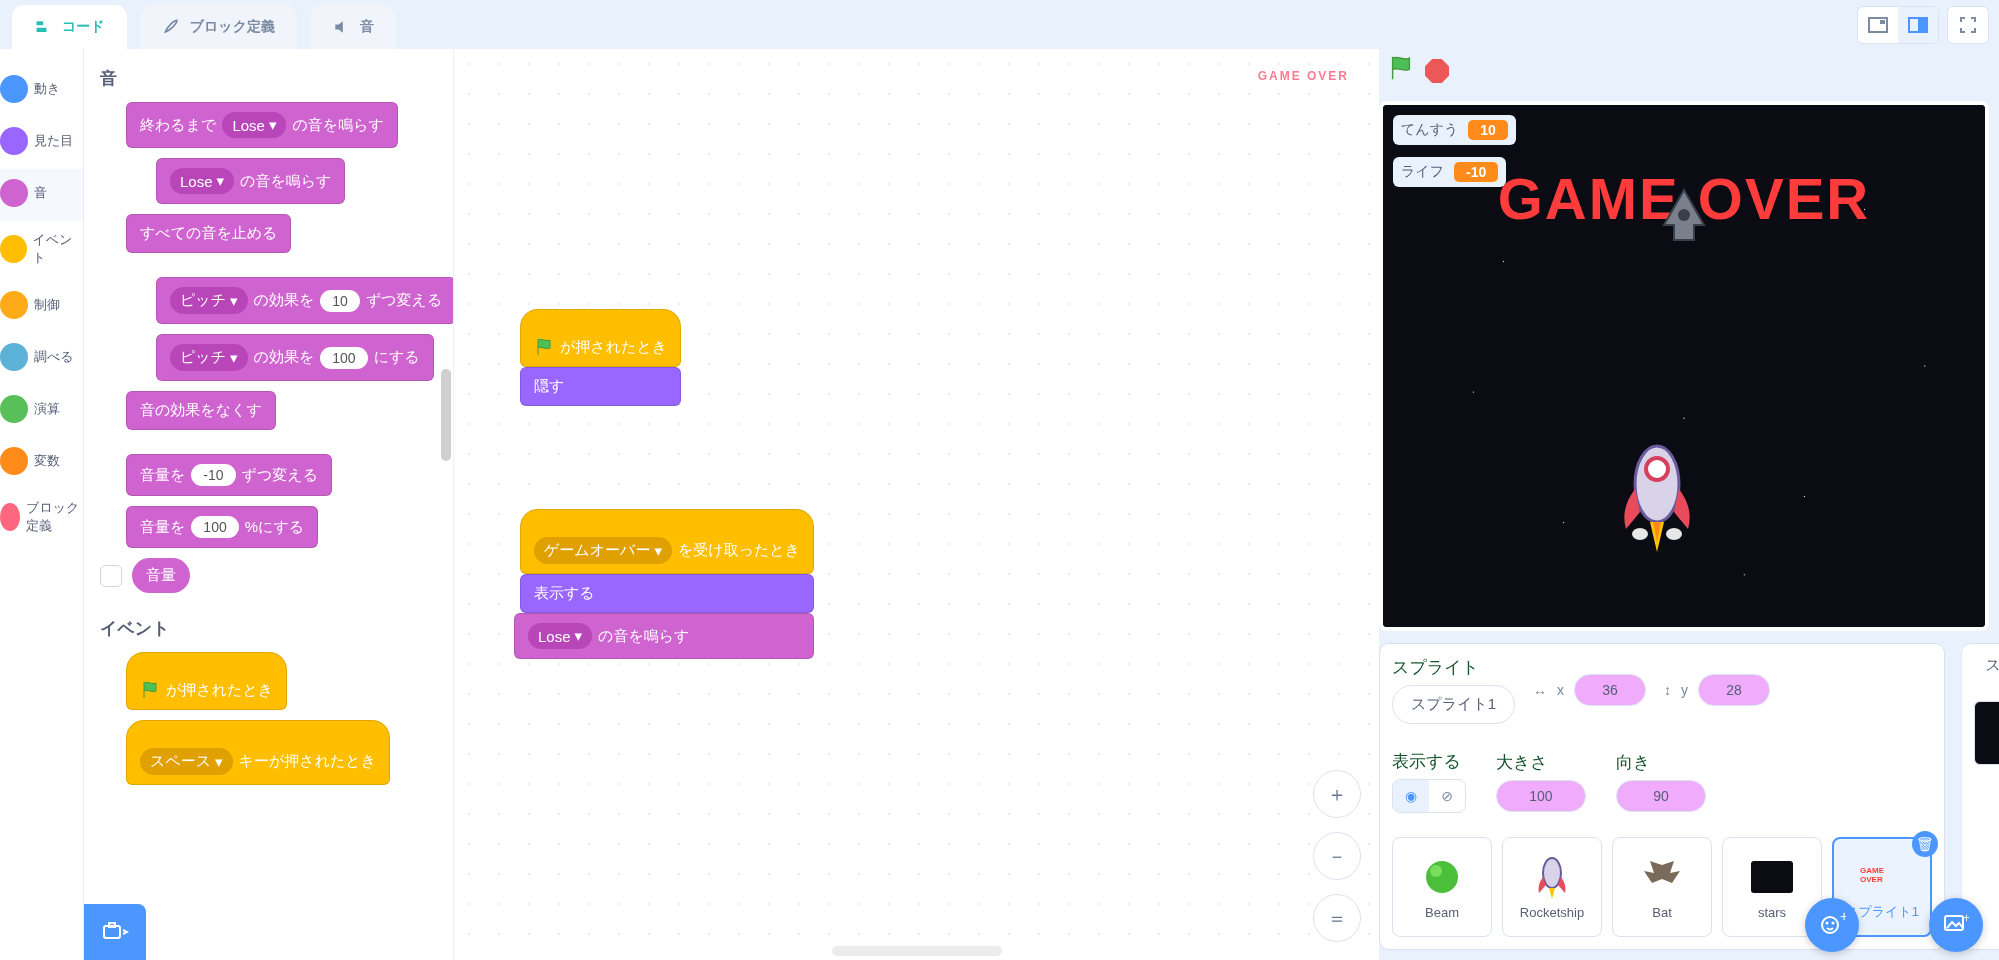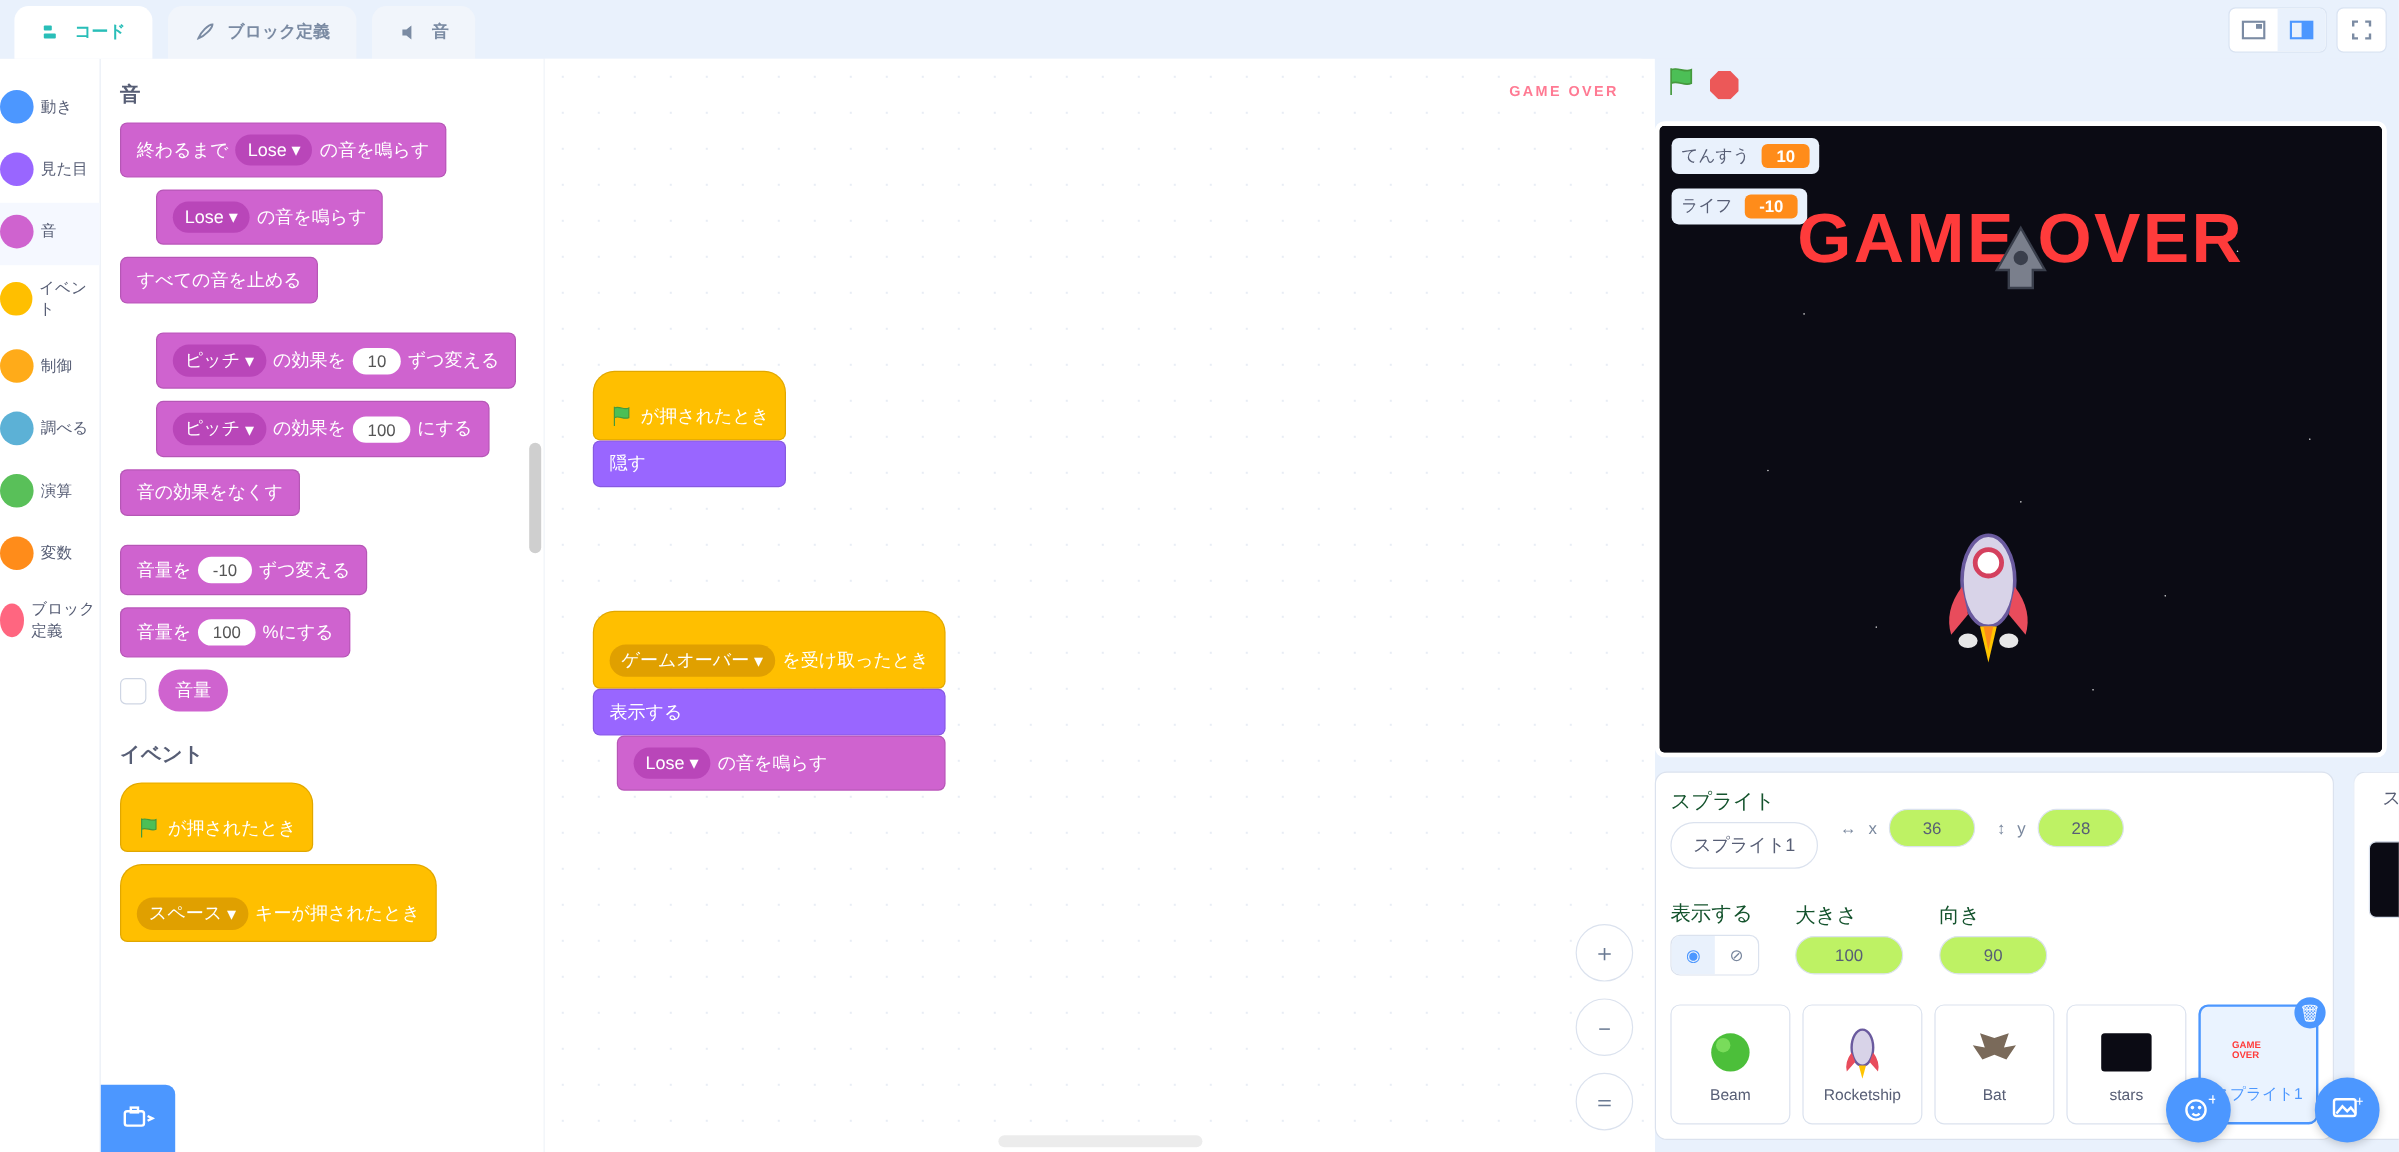--- a/index.html
+++ b/index.html
@@ -34,21 +34,21 @@
 .palette h3 { font-size:17px; font-weight:600; color:#575e75; margin:6px 0 12px; }
 .pblock { margin-bottom:10px; }
 .scrollhint { position:absolute; right:2px; top:320px; width:10px; height:92px; background:#cfcfcf; border-radius:5px; }
 
 .workspace { flex:1; position:relative; background:#fff; background-image:radial-gradient(#e8edf5 1px,transparent 1px); background-size:30px 30px; }
 .ws-label { position:absolute; right:30px; top:20px; color:#ff7a93; font-size:12px; letter-spacing:2px; font-weight:600; }
 .ws-ctrls { position:absolute; right:18px; bottom:18px; display:flex; flex-direction:column; gap:14px; }
 .ws-ctrls .c { width:48px; height:48px; border-radius:50%; background:#fff; border:1px solid #dbe2ee; display:flex; align-items:center; justify-content:center; cursor:pointer; color:#6a7a93; font-size:20px; }
 
 
-.blk { display:inline-flex; align-items:center; padding:10px 14px; border-radius:6px; color:#fff; font-size:15px; white-space:nowrap; gap:6px; box-shadow:0 0 0 1px rgba(0,0,0,.12) inset; }
+.blk { display:inline-flex; align-items:center; padding:10px 14px; border-radius:6px; color:#fff; font-size:15px; white-space:nowrap; gap:6px; box-shadow:0 0 0 1px rgba(0,0,0,.12) inset;margin-left:26px; }
 .blk.sound { background:#cf63cf; }
 .blk.looks { background:#9966ff; }
 .blk.event { background:#ffbf00; }
 .slot { background:#b946b9; border-radius:14px; padding:4px 10px; display:inline-flex; align-items:center; gap:4px; }
 .slot.ev { background:#e0a000; }
 .numslot { background:#fff; color:#555; border-radius:18px; padding:3px 12px; font-size:14px; }
 .reporter { background:#cf63cf; color:#fff; border-radius:18px; padding:8px 14px; display:inline-block; font-size:15px; }
 .chk { width:22px; height:22px; background:#fff; border:1px solid #cfd6e4; border-radius:5px; display:inline-block; vertical-align:middle; margin-right:10px; }
 
 .hat { border-radius:18px 18px 6px 6px; padding-top:28px; }
@@ -78,21 +78,21 @@
 .monitor { position:absolute; background:#e9f1fc; border-radius:6px; padding:5px 8px; display:flex; align-items:center; gap:10px; font-size:14px; color:#575e75;justify-content:flex-end; }
 .monitor .val { background:#ff8c1a; color:#fff; border-radius:5px; padding:2px 12px; font-weight:600; }
 .gameover { position:absolute; top:60px; width:100%; text-align:center; color:#ff3b3b; font-size:58px; font-weight:700; letter-spacing:2px; }
 .ship { position:absolute; top:80px; left:50%; transform:translateX(-50%); }
 .rocket { position:absolute; bottom:60px; left:38%; }
 
 .spritepanel { background:#fff; border:1px solid #dbe2ee; border-radius:10px; padding:12px; display:flex; gap:12px; }
 .row1 { display:flex; align-items:center; gap:18px; }
 .lbl { color:#14532d; font-size:17px; margin-bottom:6px; }
 .field { border:1px solid #dbe2ee; border-radius:22px; padding:9px 18px; font-size:15px; color:#575e75; background:#fff; }
-.nfield { border:1px solid #dbe2ee; border-radius:22px; padding:7px 16px; width:72px; text-align:center; color:#575e75; background:#bef264; }
+.nfield { border:1px solid #dbe2ee; border-radius:22px; padding:7px 16px; width:72px; text-align:center; color:#575e75; background:#f0abfc; }
 .xyrow { display:flex; align-items:center; gap:10px; color:#7a889e; }
 .row2 { display:flex; align-items:center; gap:30px; margin-top:14px; }
 .eye { display:flex; border:1px solid #dbe2ee; border-radius:8px; overflow:hidden; }
 .eye div { padding:8px 12px; cursor:pointer; color:#7a889e; }
 .eye .on { background:#e9f1fc; color:#4c97ff; }
 
 .stagecol { width:110px; border-left:1px solid #e5ecf6; margin-left:6px; padding-left:12px; text-align:center; }
 .stagecol .thumb { width:84px; height:64px; background:#0b0b14; border-radius:6px; margin:8px auto; border:1px solid #dbe2ee; }
 
 .spritelist { display:flex; gap:10px; margin-top:12px; }

